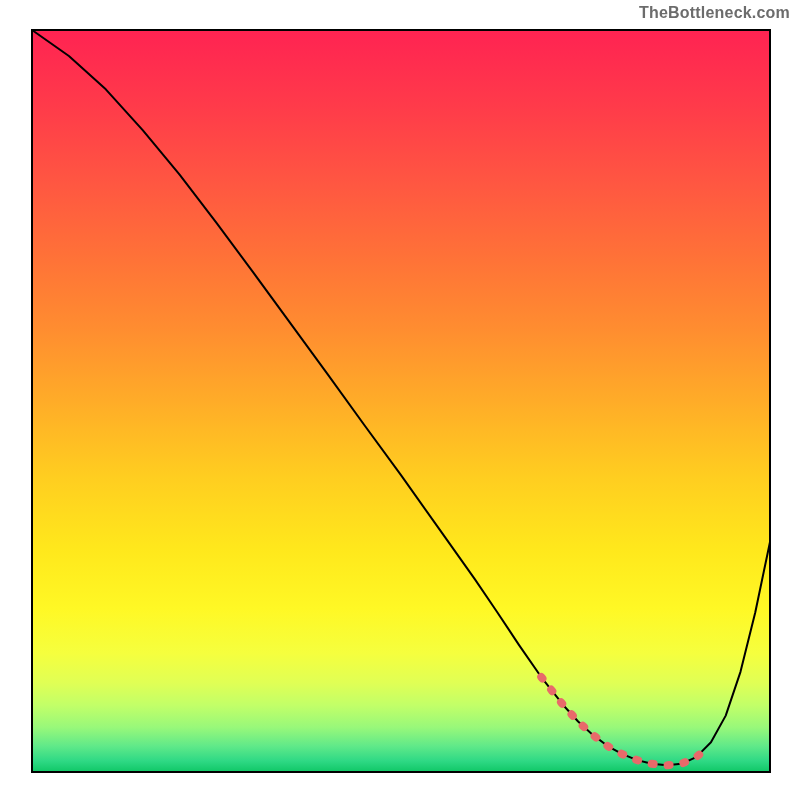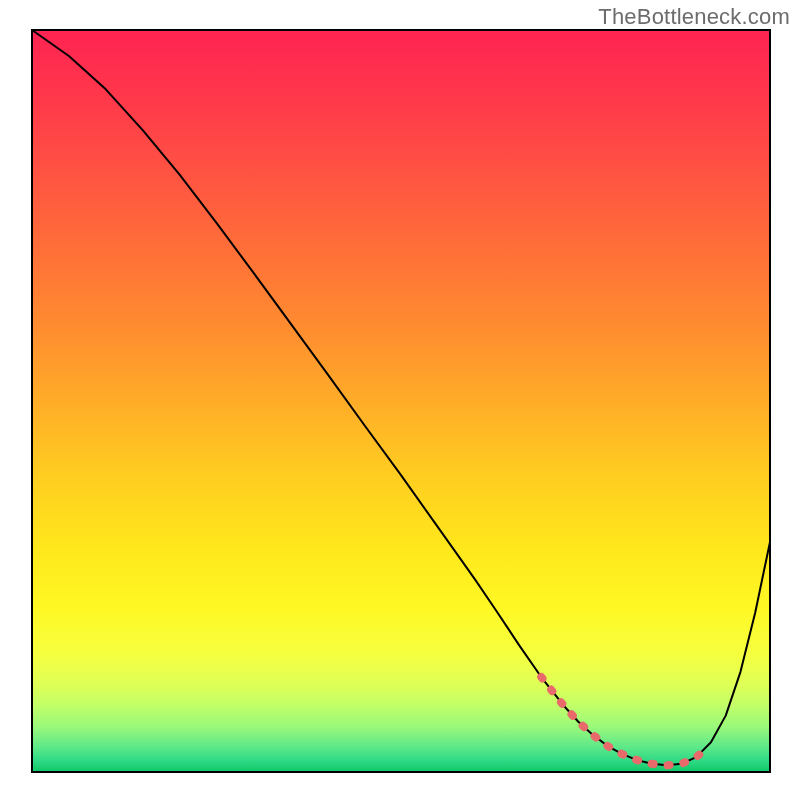--- a/index.html
+++ b/index.html
@@ -17,23 +17,23 @@
     height: 800px;
   }
   svg {
     display: block;
   }
   .watermark {
     position: absolute;
     top: 4px;
     right: 10px;
     color: #6c6c6c;
-    font-size: 22px;
+    font-size: 16px;
     letter-spacing: 0.2px;
-    font-weight: 400;
+    font-weight: 700;
   }
 </style>
 </head>
 <body>
 <div class="wrap">
 
 <svg id="chart-svg" width="800" height="800" viewBox="0 0 800 800">
   <defs>
     <linearGradient id="bg-grad" x1="0" y1="0" x2="0" y2="1">
           <stop offset="0%" stop-color="#ff2352"></stop>

